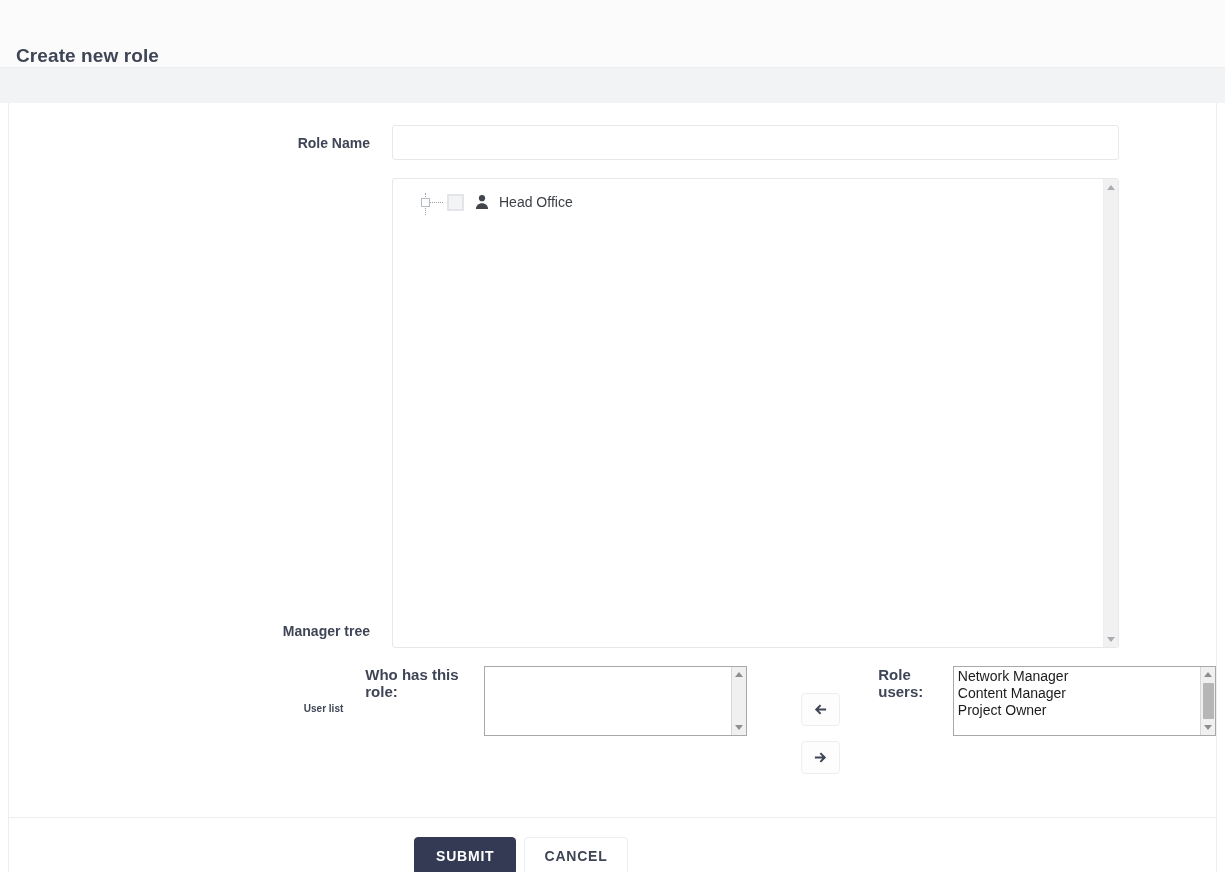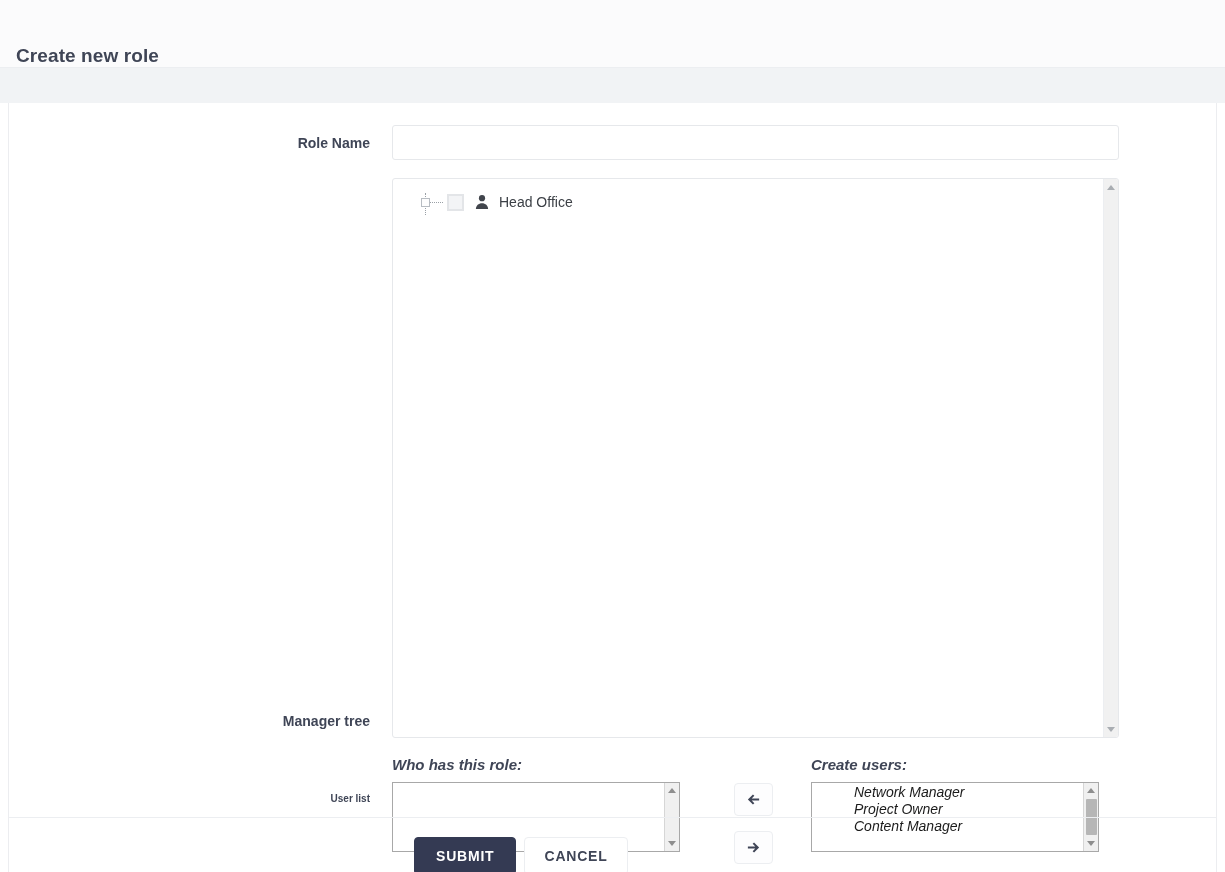--- a/index.html
+++ b/index.html
@@ -82,21 +82,21 @@
     font-family: "Liberation Sans", sans-serif;
     font-size: 14px;
     color: #3c4257;
     background: #fff;
     outline: none;
   }
 
   
   .tree-panel {
     width: 727px;
-    height: 560px;
+    height: 470px;
     box-sizing: border-box;
     border: 1px solid #e6e8eb;
     border-radius: 3px;
     background: #fff;
     position: relative;
     overflow: hidden;
   }
   .tree-inner {
     padding: 10px 0 0 26px;
   }
@@ -202,21 +202,21 @@
     text-align: right;
     padding-right: 22px;
     box-sizing: border-box;
     font-weight: bold;
     font-size: 10px;
     color: #3f4556;
     line-height: 14px;
     padding-top: 36px;
   }
   .userlist-cols { display: flex; align-items: flex-start; }
-  .list-col { display: flex; flex-direction: column; font-style: italic; }
+  .list-col { display: flex; flex-direction: row; }
   .list-caption {
     font-weight: bold;
     font-size: 15px;
     color: #3f4556;
     margin-bottom: 9px;
   }
   .listbox {
     box-sizing: border-box;
     border: 1px solid #a8a8a8;
     background: #ffffff;
@@ -226,21 +226,20 @@
     color: #1b1b1b;
     padding: 1px 0 0 1px;
   }
   .listbox.left  { width: 288px; height: 70px; }
   .listbox.right { width: 288px; height: 70px; }
   .list-option {
     line-height: 17px;
     padding-left: 3px;
     white-space: nowrap;
     font-family: "Liberation Sans", sans-serif;
-    margin-left: 38px;
   }
 
   
   .lb-scroll {
     position: absolute;
     top: 0; right: 0;
     width: 15px; height: 100%;
     background: #f0f0f0;
     border-left: 1px solid #d6d6d6;
     box-sizing: border-box;
@@ -408,25 +407,25 @@
             </svg>
           </div>
           <div class="transfer-btn">
             <svg width="15" height="15" viewBox="0 0 16 16" aria-hidden="true">
               <path d="M8.6 2.6 14 8l-5.4 5.4-1.5-1.5L9.9 9H2V7h7.9L7.1 4.1z" fill="currentColor"></path>
             </svg>
           </div>
         </div>
 
         <div class="list-col">
-          <div class="list-caption">Create users:</div>
+          <div class="list-caption">Role users:</div>
           <div class="listbox right">
             <div class="list-option">Network Manager</div>
+            <div class="list-option">Content Manager</div>
             <div class="list-option">Project Owner</div>
-            <div class="list-option">Content Manager</div>
             <div class="lb-scroll">
               <span class="lb-arrow up">
                   <span class="lb-tri up"></span>
                 </span>
               <span class="lb-thumb" style="top:16px;height:36px;"></span>
               <span class="lb-arrow down">
                   <span class="lb-tri down"></span>
                 </span>
             </div>
           </div>

